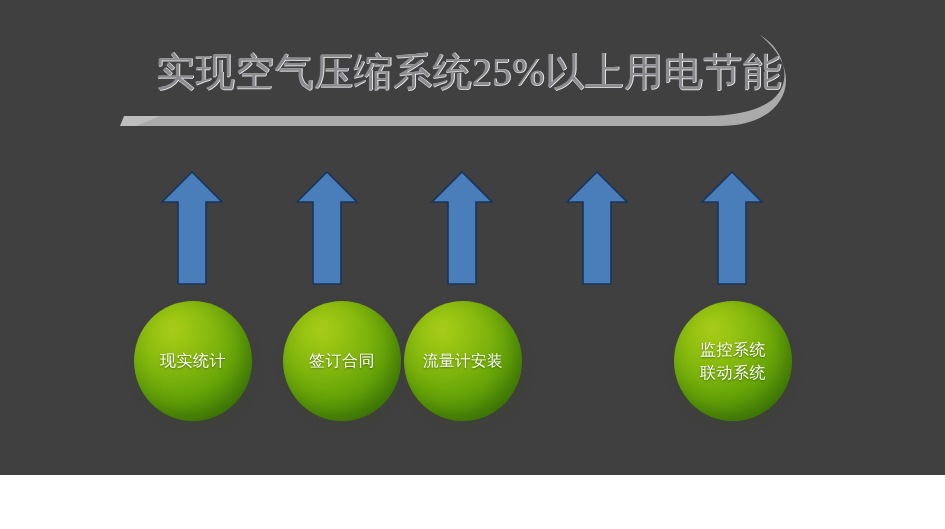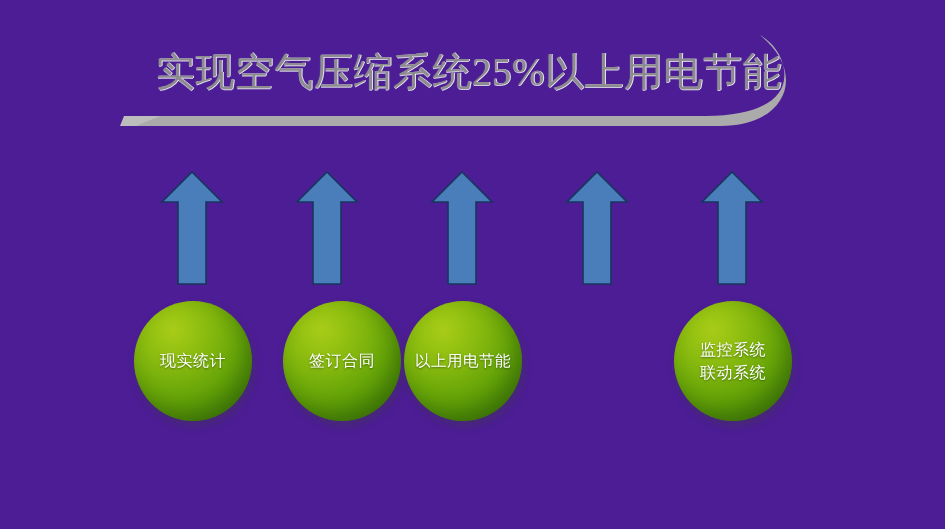--- a/index.html
+++ b/index.html
@@ -7,22 +7,22 @@
     margin: 0;
     padding: 0;
     background: #ffffff;
   }
   body {
     font-family: "Liberation Sans", sans-serif;
   }
   #slide {
     position: relative;
     width: 945px;
-    height: 529px;
-    background: #4c1d95;
+    height: 475px;
+    background: #404040;
     overflow: hidden;
   }
 
   
   #title-banner {
     position: absolute;
     left: 120px;
     top: 30px;
     width: 680px;
     height: 100px;
@@ -161,21 +161,21 @@
   <div class="node" style="left:283px;">
     <div class="ball"></div>
     <div class="ball-label">
       <span>签订合同</span>
     </div>
   </div>
 
   <div class="node small" style="left:404px;">
     <div class="ball"></div>
     <div class="ball-label">
-      <span>以上用电节能</span>
+      <span>流量计安装</span>
     </div>
   </div>
 
 
   <div class="node two-line" style="left:674px;">
     <div class="ball"></div>
     <div class="ball-label">
       <span>监控系统</span>
       <span>联动系统</span>
     </div>

